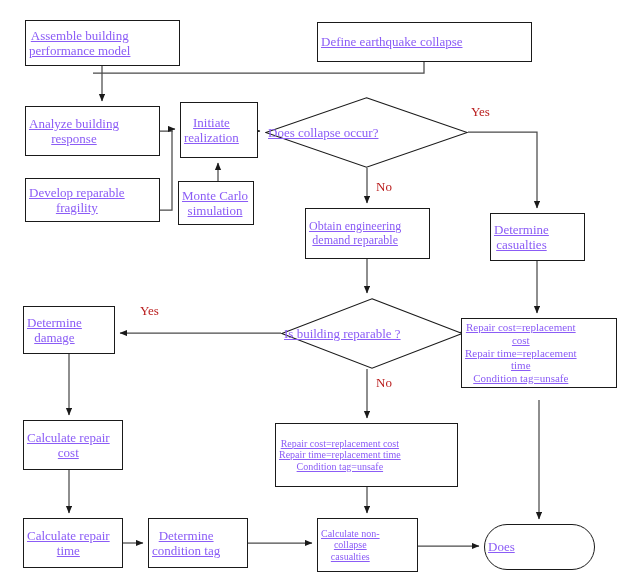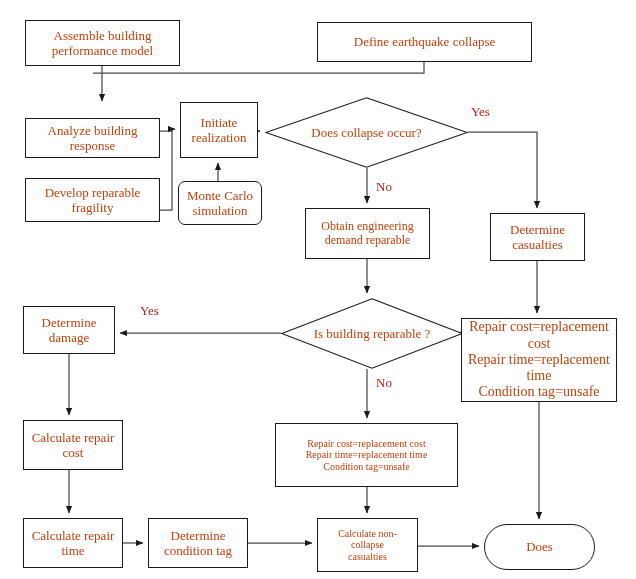--- a/index.html
+++ b/index.html
@@ -21,25 +21,25 @@
     top: 0;
     width: 636px;
     height: 579px;
     pointer-events: none;
   }
   .node {
     position: absolute;
     box-sizing: border-box;
     display: flex;
     align-items: center;
-    justify-content: center;
     text-align: center;
-    color: #c2410c;
+    color: #8b5cf6;
     line-height: 1.16;
     z-index: 2;
+    text-decoration: underline;
   }
   .node.box {
     border: 1px solid #1a1a1a;
     background: #ffffff;
   }
   .node.terminator {
     border: 1px solid #1a1a1a;
     background: #ffffff;
     border-radius: 999px;
   }
@@ -127,21 +127,21 @@
 
   <div class="node box" style="left:25px; top:20px; width:155px; height:46px; font-size:13px;">
     <span class="label">Assemble building
 performance model</span>
   </div>
 
   <div class="node box" style="left:317px; top:22px; width:215px; height:40px; font-size:13px;">
     <span class="label">Define earthquake collapse</span>
   </div>
 
-  <div class="node box" style="left:25px; top:106px; width:135px; height:40px; font-size:13px;margin-top:12px;">
+  <div class="node box" style="left:25px; top:106px; width:135px; height:50px; font-size:13px;">
     <span class="label">Analyze building
 response</span>
   </div>
 
   <div class="node box" style="left:180px; top:102px; width:78px; height:56px; font-size:13px;">
     <span class="label">Initiate
 realization</span>
   </div>
 
   <div class="node decision" style="left:265px; top:97px; width:203px; height:71px; font-size:13px;">
@@ -149,21 +149,21 @@
       <polygon points="101.5,0.8 202.2,35.5 101.5,70.2 0.8,35.5" fill="#ffffff" stroke="#1a1a1a" stroke-width="1.2"></polygon>
     </svg>
     <span class="label">Does collapse occur?</span>
   </div>
 
   <div class="node box" style="left:25px; top:178px; width:135px; height:44px; font-size:13px;">
     <span class="label">Develop reparable
 fragility</span>
   </div>
 
-  <div class="node box" style="left:178px; top:181px; width:84px; height:44px; font-size:13px;border-radius:7px;">
+  <div class="node box" style="left:178px; top:181px; width:76px; height:44px; font-size:13px;">
     <span class="label">Monte Carlo
 simulation</span>
   </div>
 
   <div class="node box" style="left:305px; top:208px; width:125px; height:51px; font-size:12px;">
     <span class="label">Obtain engineering
 demand reparable</span>
   </div>
 
   <div class="node box" style="left:490px; top:213px; width:95px; height:48px; font-size:13px;">
@@ -176,21 +176,21 @@
 damage</span>
   </div>
 
   <div class="node decision" style="left:281px; top:298px; width:182px; height:71px; font-size:13px;">
     <svg class="diamond-shape" viewBox="0 0 182 71" preserveAspectRatio="none">
       <polygon points="91,0.8 181.2,35.5 91,70.2 0.8,35.5" fill="#ffffff" stroke="#1a1a1a" stroke-width="1.2"></polygon>
     </svg>
     <span class="label">Is building reparable ?</span>
   </div>
 
-  <div class="node box" style="left:461px; top:318px; width:156px; height:84px; font-size:14px; z-index:5;">
+  <div class="node box" style="left:461px; top:318px; width:156px; height:70px; font-size:11px; z-index:5;">
     <span class="label">Repair cost=replacement
 cost
 Repair time=replacement
 time
 Condition tag=unsafe</span>
   </div>
 
   <div class="node box" style="left:23px; top:420px; width:100px; height:50px; font-size:13px;">
     <span class="label">Calculate repair
 cost</span>

